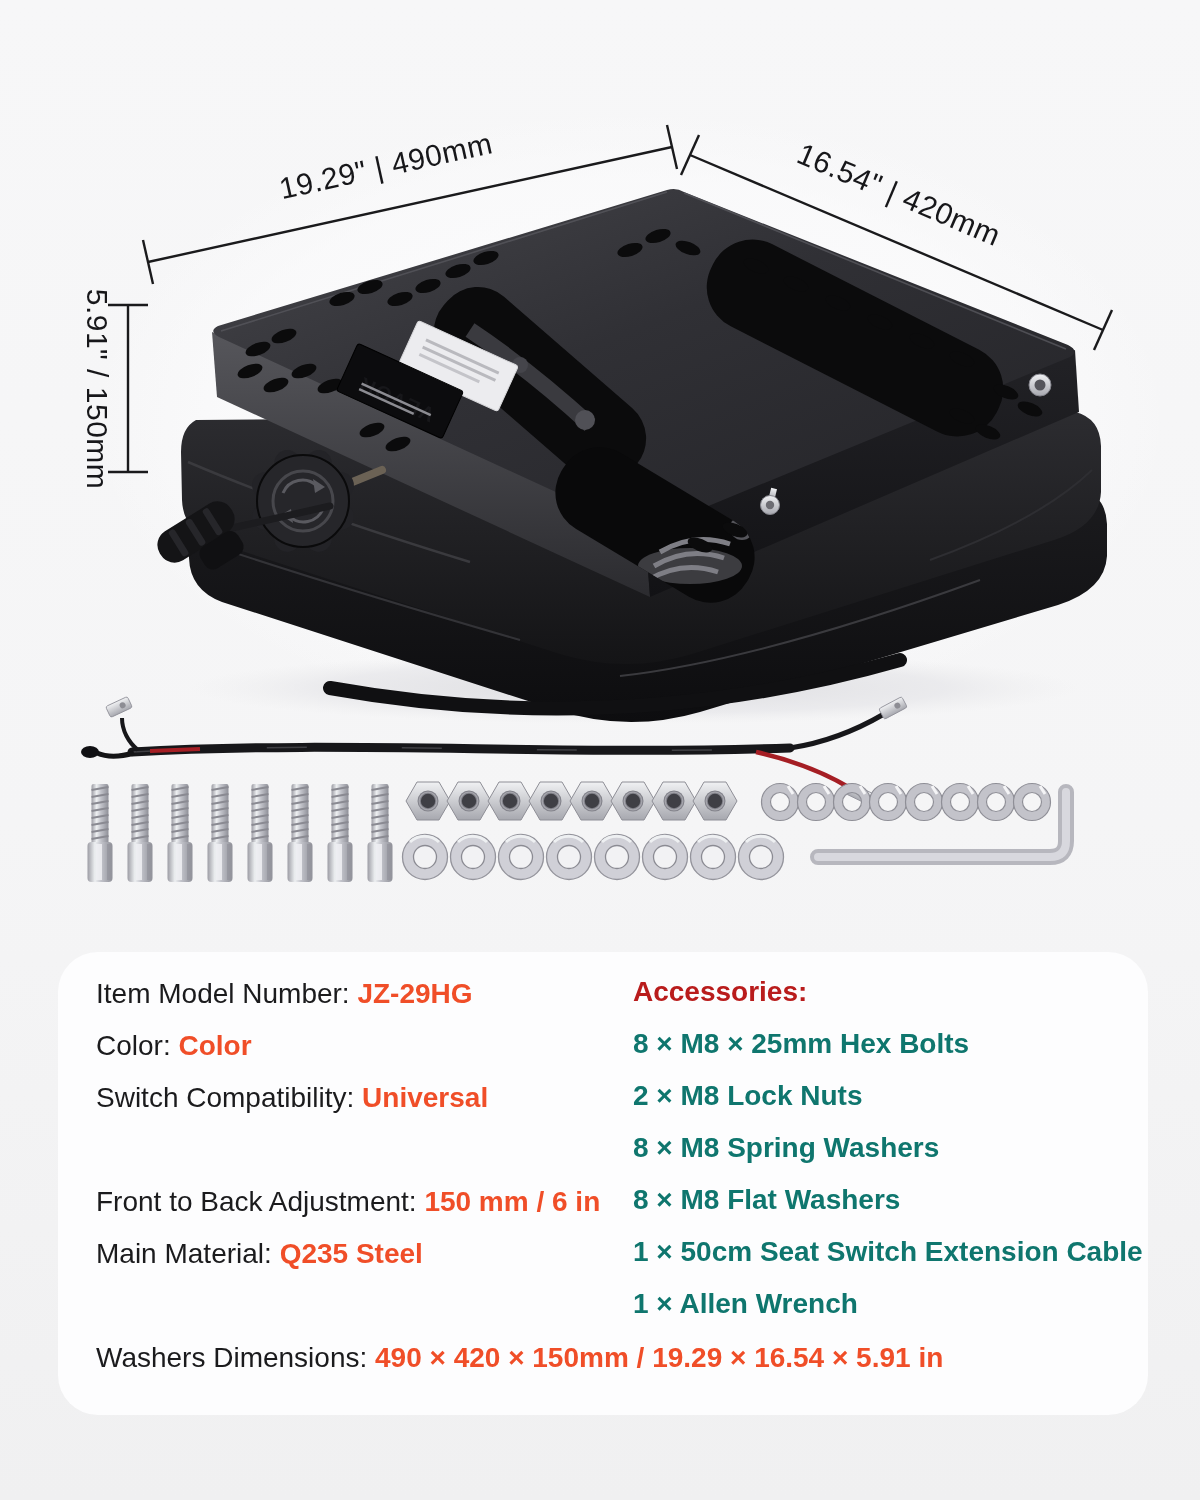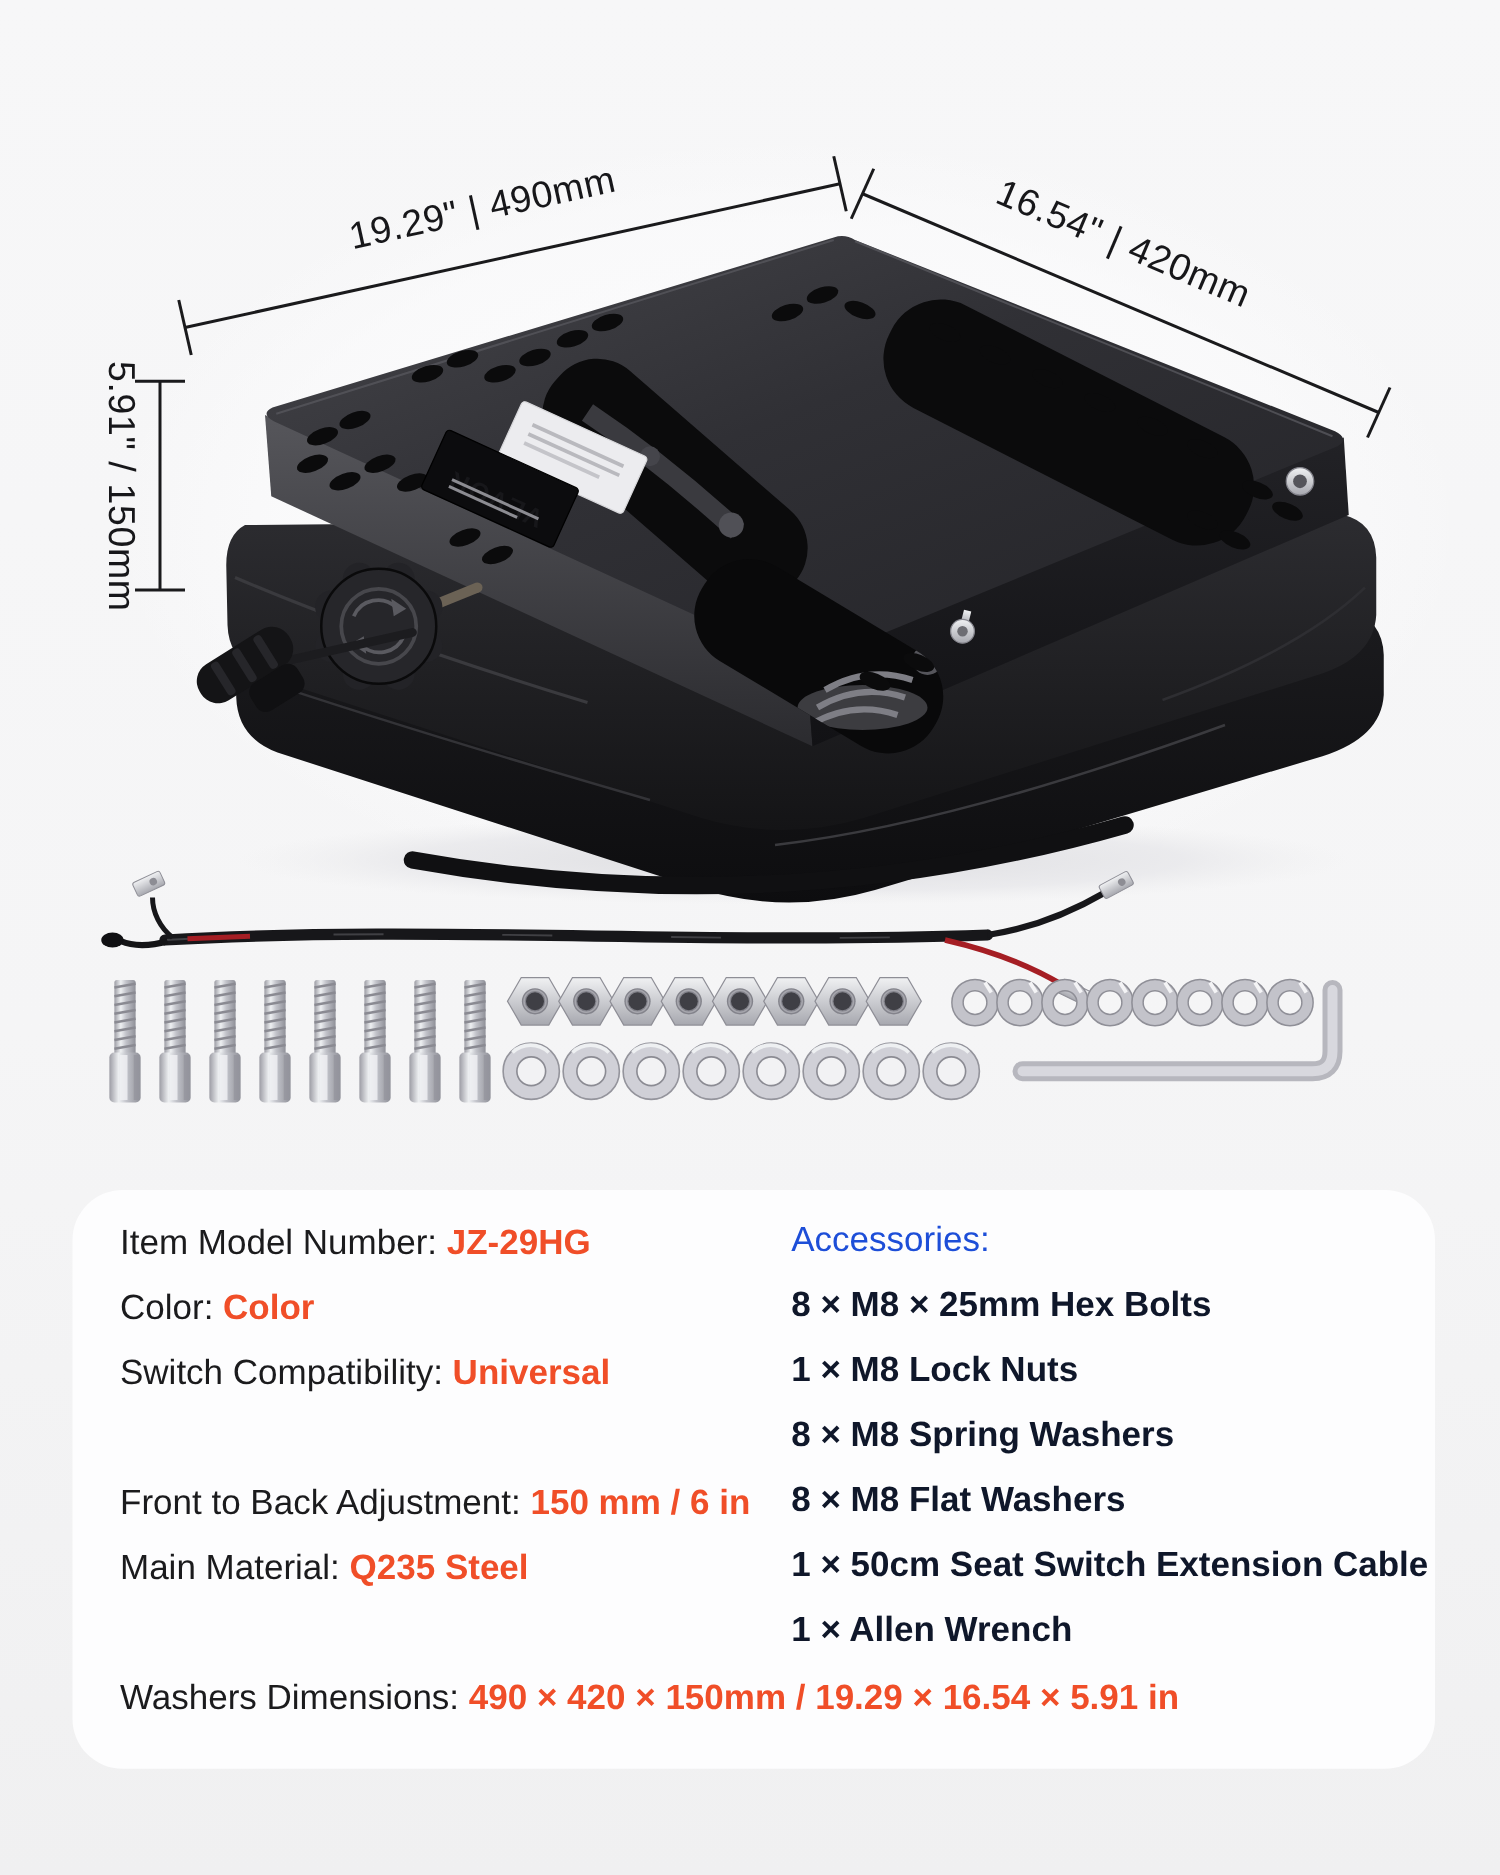--- a/index.html
+++ b/index.html
@@ -6,22 +6,22 @@
   body{width:1200px;height:1500px;font-family:"Liberation Sans",sans-serif;}
   .page{position:relative;width:1200px;height:1500px;overflow:hidden;
         background:linear-gradient(180deg,#f7f7f8 0%,#f5f5f6 55%,#f0f0f1 100%);}
   .scene{position:absolute;left:0;top:0;width:1200px;height:952px;display:block;}
   .scene text{font-family:"Liberation Sans",sans-serif;fill:#17171a;}
   .dim-label{font-size:30px;letter-spacing:.5px;}
   .spec-panel{position:absolute;left:58px;top:952px;width:1090px;height:463px;
               background:#fdfdfe;border-radius:40px;}
   .spec-row{position:absolute;font-size:28px;color:#1b1b1d;white-space:nowrap;}
   .spec-row .val{color:#F04E28;font-weight:700;}
-  .acc-title{position:absolute;font-size:28px;color:#1d4ed8;white-space:nowrap;}
-  .acc-row{position:absolute;font-size:28px;color:#0f172a;font-weight:700;white-space:nowrap;}
+  .acc-title{position:absolute;font-size:28px;color:#b91c1c;white-space:nowrap;font-weight:bold;}
+  .acc-row{position:absolute;font-size:28px;color:#0f766e;font-weight:700;white-space:nowrap;}
 </style>
 </head>
 <body>
 
 <div class="page">
 
   <svg class="scene" viewBox="0 0 1200 952">
     <defs>
       <radialGradient id="glow" cx="50%" cy="50%" r="50%">
         <stop offset="0%" stop-color="#fdfdfe"></stop>
@@ -330,19 +330,19 @@
     </div>
     <div class="spec-row" style="left:38px;top:286px">
       <span>Main Material: </span><span class="val">Q235 Steel</span>
     </div>
     <div class="spec-row" style="left:38px;top:390px">
       <span>Washers Dimensions: </span><span class="val">490 × 420 × 150mm / 19.29 × 16.54 × 5.91 in</span>
     </div>
 
     <div class="acc-title" style="left:575px;top:24px">Accessories:</div>
     <div class="acc-row" style="left:575px;top:76px">8 × M8 × 25mm Hex Bolts</div>
-    <div class="acc-row" style="left:575px;top:128px">1 × M8 Lock Nuts</div>
+    <div class="acc-row" style="left:575px;top:128px">2 × M8 Lock Nuts</div>
     <div class="acc-row" style="left:575px;top:180px">8 × M8 Spring Washers</div>
     <div class="acc-row" style="left:575px;top:232px">8 × M8 Flat Washers</div>
     <div class="acc-row" style="left:575px;top:284px">1 × 50cm Seat Switch Extension Cable</div>
     <div class="acc-row" style="left:575px;top:336px">1 × Allen Wrench</div>
   </section>
 </div>
 
 </body></html>

